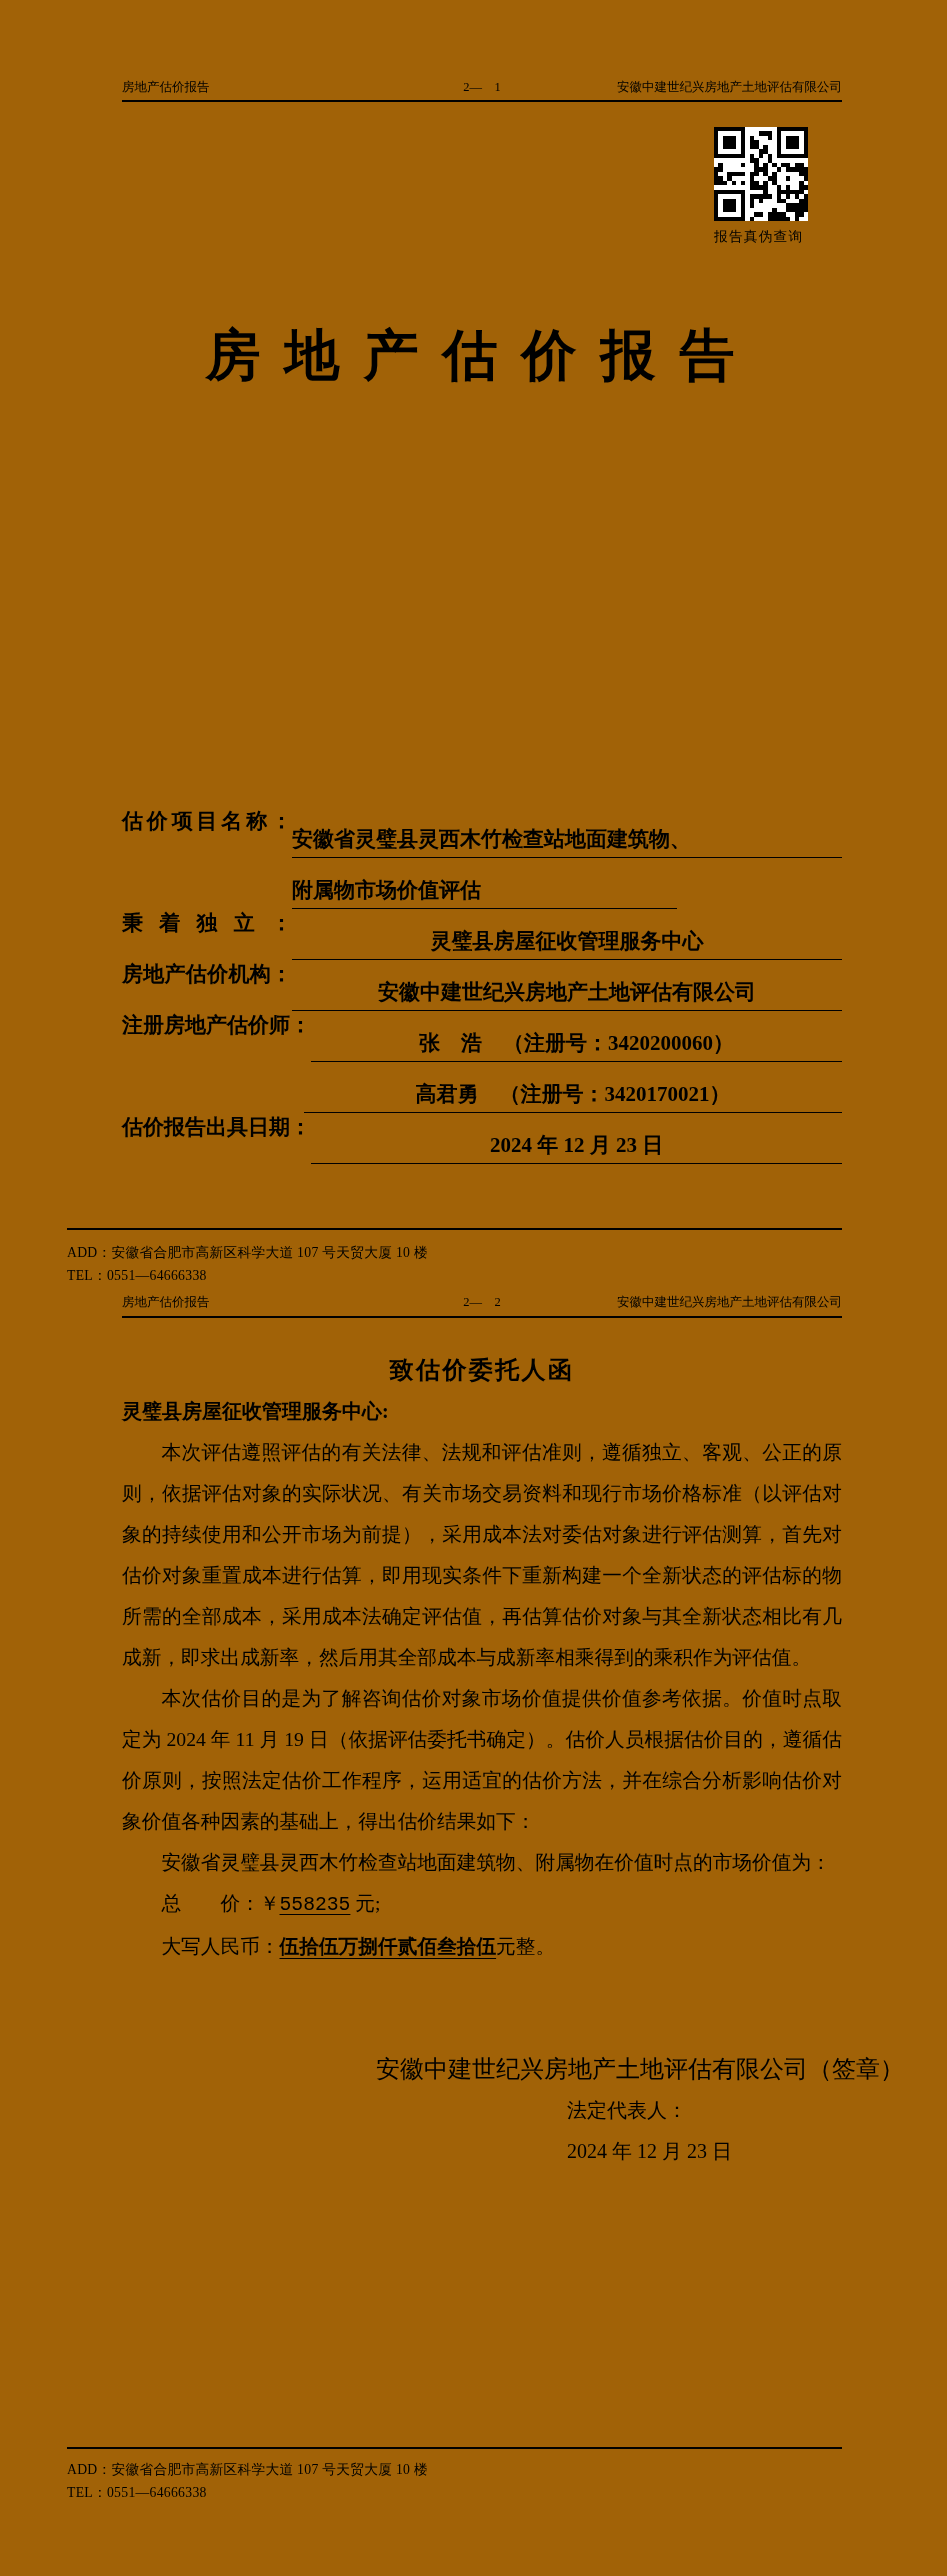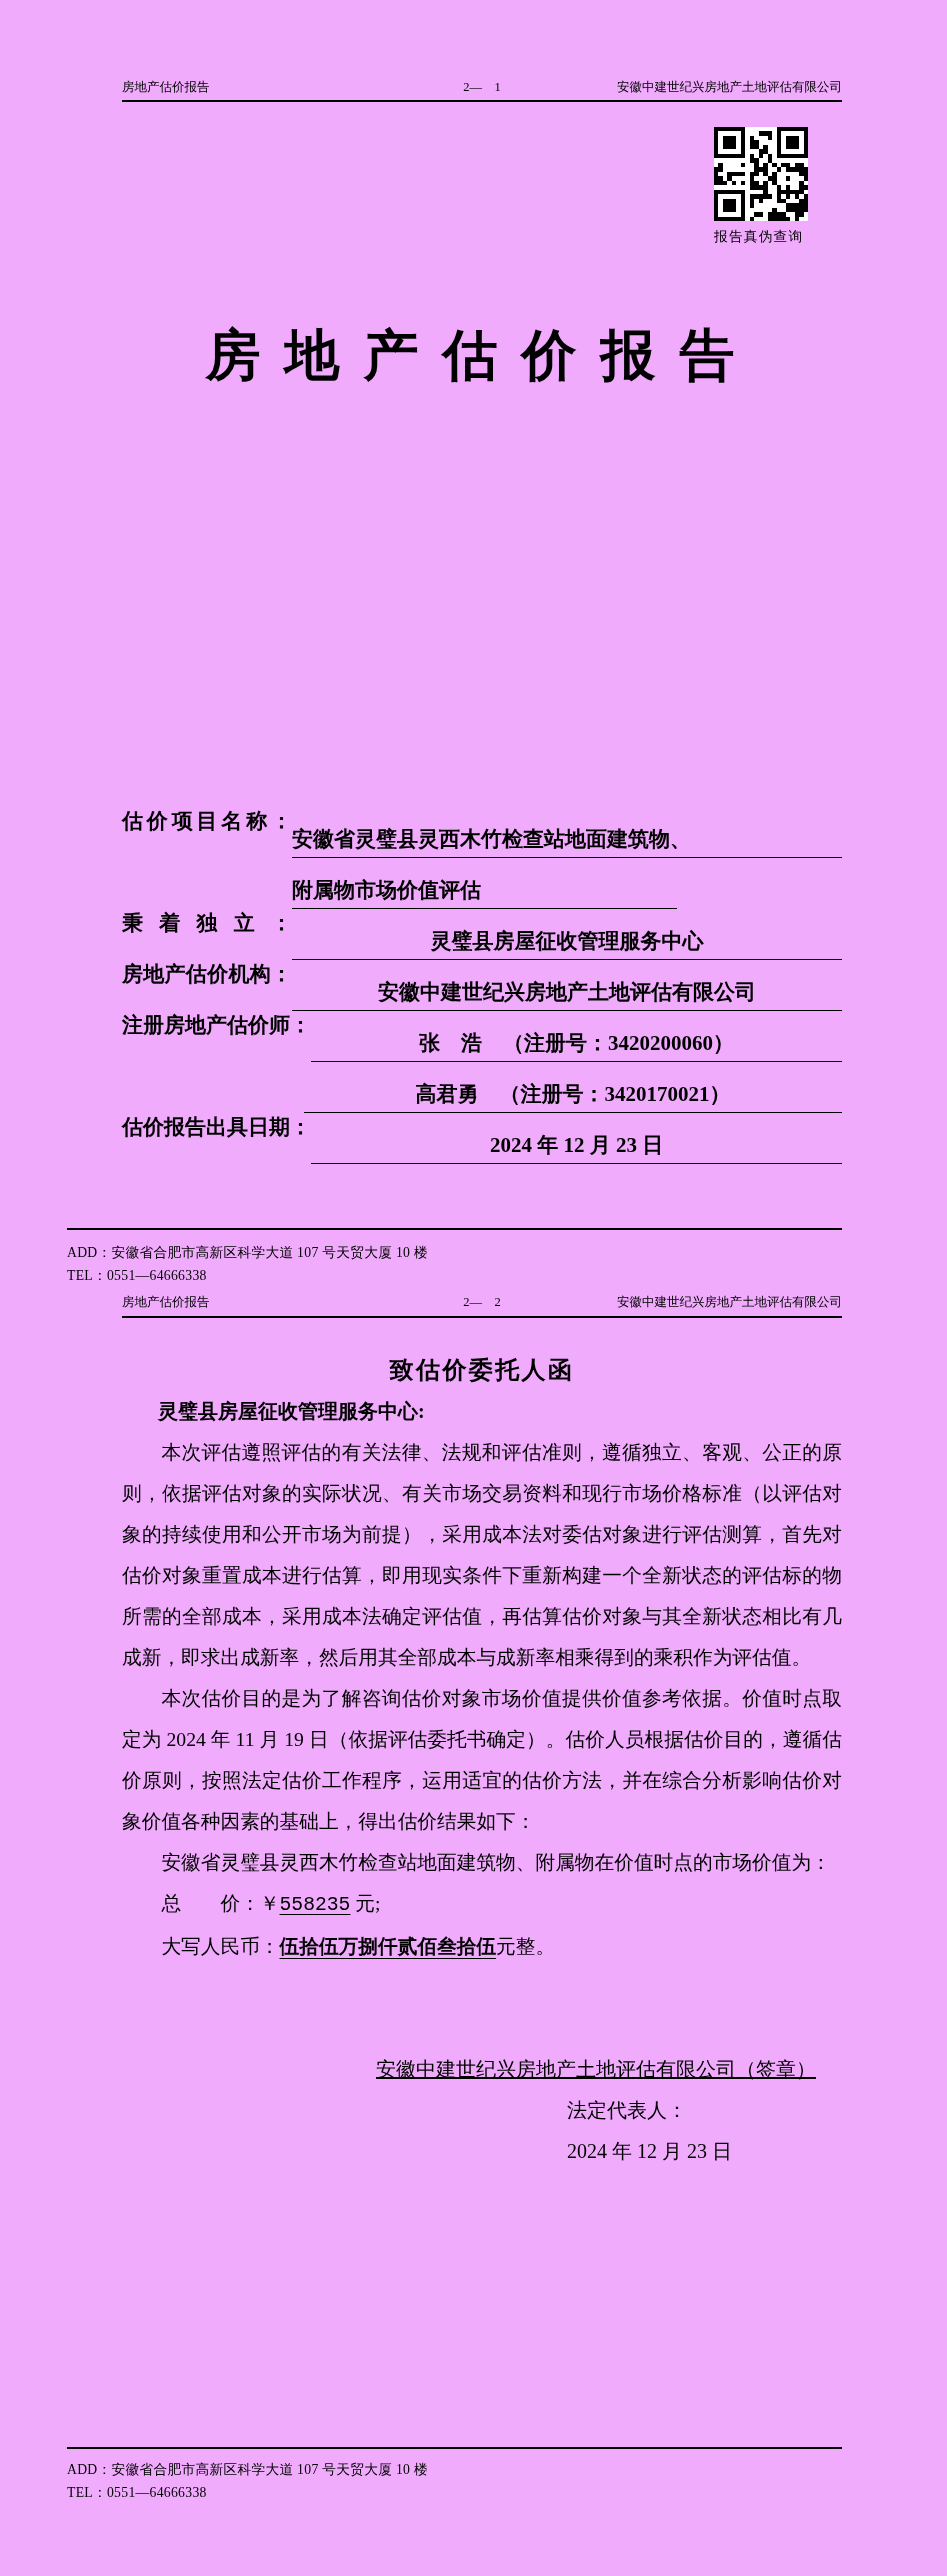--- a/index.html
+++ b/index.html
@@ -1,17 +1,17 @@
 <!DOCTYPE html>
 <html style="font-size:9.5px"><head>
 <meta charset="utf-8">
 <style>
   html,body{margin:0;padding:0;background:#fff;}
   .canvas{
-    position:relative;width:947px;height:2576px;background:#f0abfc;color:#000;
+    position:relative;width:947px;height:2576px;background:#a16207;color:#000;
     font-family:"Liberation Serif","DejaVu Serif",serif;overflow:hidden;
   }
   
   .hdr{position:absolute;left:122px;width:720px;display:grid;grid-template-columns:1fr auto 1fr;
        font-size:12.5px;align-items:flex-end;}
   .hdr .hl{text-align:left;}
   .hdr .hc{text-align:center;padding:0 24px;}
   .hdr .hr{text-align:right;}
   .rule{position:absolute;height:2.4px;background:#000;}
   .rule.content{left:122px;width:720px;}
@@ -31,26 +31,26 @@
   .fspacer{flex:0 0 170px;}
   .fspacer.w305{flex:0 0 182px;}
   .fline{flex:1 1 auto;border-bottom:1.8px solid #000;display:flex;justify-content:center;
          align-items:flex-end;padding-bottom:3.6px;white-space:nowrap;overflow:hidden;}
   .fline.vleft{justify-content:flex-start;}
   .fline.w645{flex:0 0 385px;}
   
   .letter{position:absolute;top:1350px;left:122px;width:720px;font-size:19.7px;line-height:41px;
           text-align:justify;}
   .lt-title{font-size:24px;font-weight:bold;text-align:center;letter-spacing:2.4px;line-height:41px;}
-  .salutation{font-size:20px;font-weight:bold;text-align:left;margin-left:36px;}
+  .salutation{font-size:20px;font-weight:bold;text-align:left;}
   .letter p{margin:0;text-indent:2em;}
   .letter p.noj{text-align:left;}
   .bold-u{font-weight:bold;text-decoration:underline;text-decoration-thickness:1.2px;text-underline-offset:5.4px;}
   .u{text-decoration:underline;text-decoration-thickness:1.2px;text-underline-offset:4.2px;font-family:Liberation Mono, monospace;}
-  .sig-seal{margin-top:82px;padding-left:254px;font-size:20px;text-align:left;white-space:nowrap;text-decoration:underline;}
+  .sig-seal{margin-top:82px;padding-left:254px;font-size:24px;text-align:right;white-space:nowrap;}
   .sig-rep,.sig-date{padding-left:445px;font-size:20px;text-align:left;white-space:nowrap;}
   .qr-note{padding-left:266px;font-size:21.5px;font-weight:bold;text-align:left;white-space:nowrap;}
 </style>
 </head>
 <body>
 
 <div class="canvas">
 
   <div class="hdr" style="top:79px;">
     <span class="hl">房地产估价报告</span>

